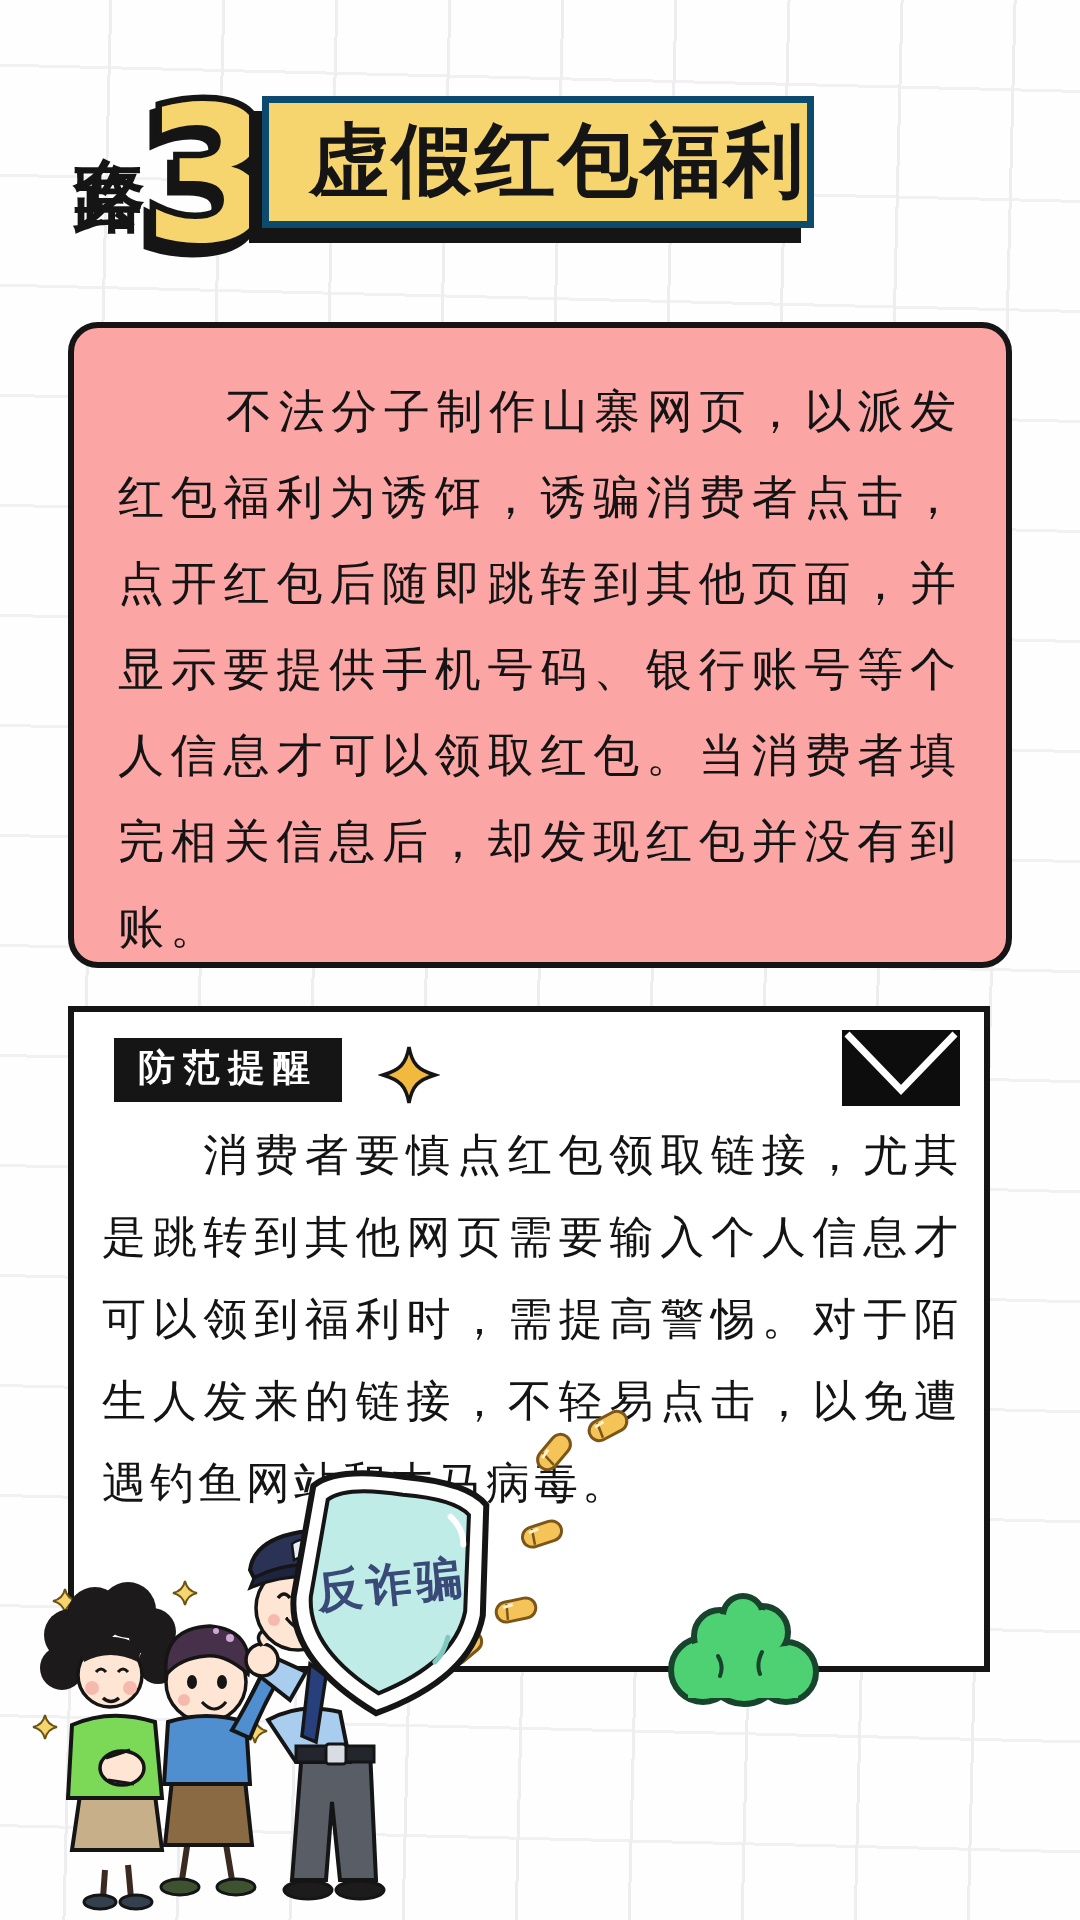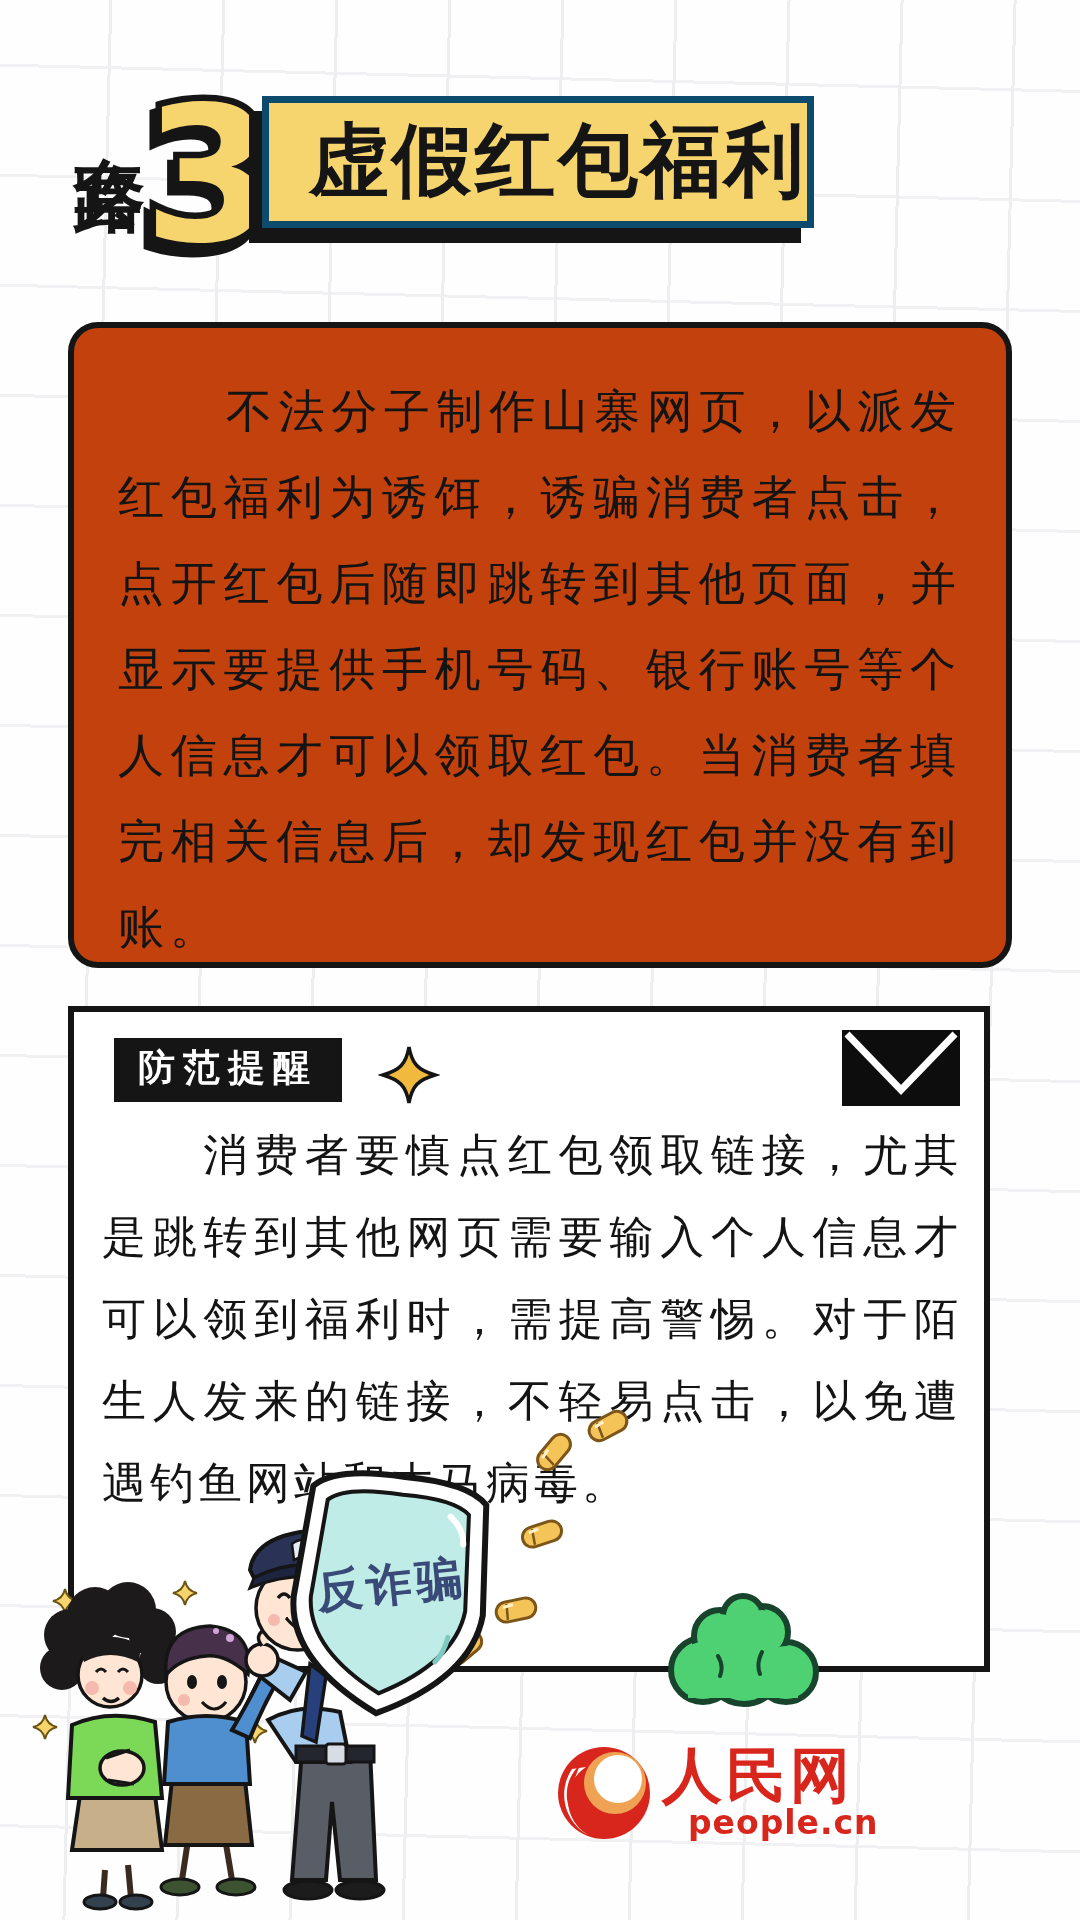--- a/index.html
+++ b/index.html
@@ -13,21 +13,21 @@
   
   .series-label{position:absolute;left:70px;top:100px;writing-mode:vertical-rl;text-orientation:upright;
     font-size:72px;font-weight:900;line-height:80px;letter-spacing:6px;color:#151515;}
   .series-number{position:absolute;left:146px;top:82px;width:126px;height:192px;
     filter:drop-shadow(-6px 8px 0 #151515);}
   .title-banner{position:absolute;left:262px;top:96px;width:552px;height:132px;background:#f6d56e;
     border:7px solid #0c4a6e;box-sizing:border-box;box-shadow:-13px 15px 0 #151515;
     display:flex;align-items:center;justify-content:flex-end;}
   .title-banner span{font-size:80px;font-weight:900;letter-spacing:3px;color:#151515;white-space:nowrap;}
   
-  .scam-box{position:absolute;left:68px;top:322px;width:944px;height:646px;background:#c2410c;
+  .scam-box{position:absolute;left:68px;top:322px;width:944px;height:646px;background:#fca5a5;
     border:6px solid #151515;border-radius:30px;box-sizing:border-box;padding:40px 44px 0;overflow:hidden;}
   .scam-box p{margin:0;font-size:46px;line-height:86px;letter-spacing:6px;color:#141414;
     text-indent:2.35em;text-align:justify;font-weight:500;}
   
   .reminder-box{position:absolute;left:68px;top:1006px;width:922px;height:666px;background:#ffffff;
     border:6px solid #151515;box-sizing:border-box;}
   .badge{position:absolute;left:40px;top:26px;background:#151515;color:#ffffff;
     font-size:37px;font-weight:800;letter-spacing:8px;padding:8px 24px 12px;line-height:1.2;}
   .sparkle-big{position:absolute;left:304px;top:32px;width:62px;height:62px;}
   .envelope{position:absolute;left:766px;top:16px;width:122px;height:80px;}
@@ -212,26 +212,13 @@
         <circle cx="86" cy="88" r="34"></circle>
         <circle cx="128" cy="94" r="26"></circle>
       <circle cx="62" cy="58" r="22"></circle>
         <circle cx="104" cy="54" r="22"></circle>
         <circle cx="85" cy="38" r="16"></circle>
       <rect x="30" y="80" width="110" height="40"></rect>
     </g>
     <path d="M60 78 q6 10 2 20 M104 74 q-6 12 -2 22" stroke="#18432c" stroke-width="4" fill="none" stroke-linecap="round"></path>
   </svg>
 
-  <div class="footer-logo">
-    <svg class="logo-swirl" viewBox="0 0 104 104">
-      <circle cx="52" cy="54" r="46" fill="#d8261c"></circle>
-      <circle cx="63" cy="44" r="31" fill="#efa253"></circle>
-      <circle cx="66" cy="40" r="24" fill="#ffffff"></circle>
-      <path d="M20 30 A46 46 0 0 0 36 96 A40 40 0 0 1 34 28 Z" fill="#ffffff"></path>
-      <path d="M30 24 A40 40 0 1 0 92 70 A34 34 0 0 1 30 24 Z" fill="#d8261c"></path>
-    </svg>
-    <div class="logo-texts">
-      <div class="logo-cn">人民网</div>
-      <div class="logo-en">people.cn</div>
-    </div>
-  </div>
 </div>
 
 </body></html>

